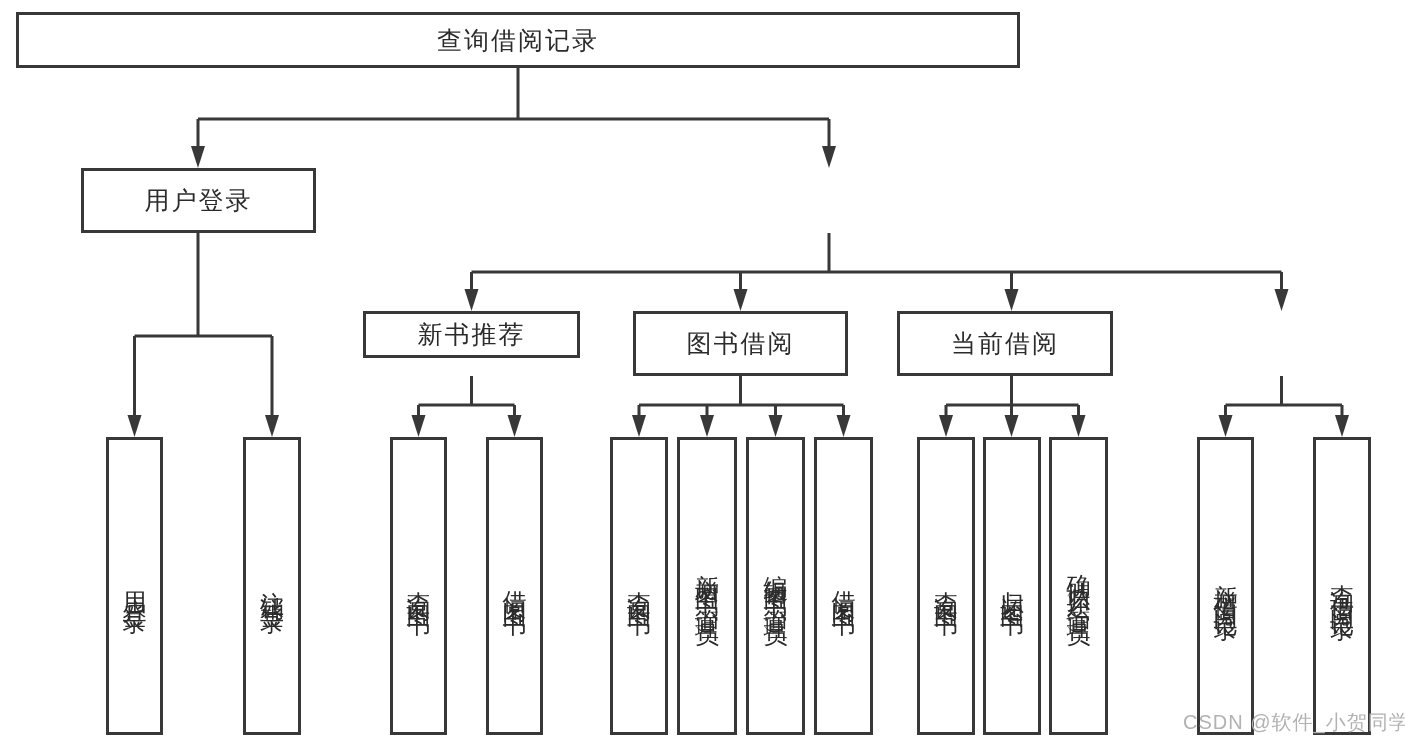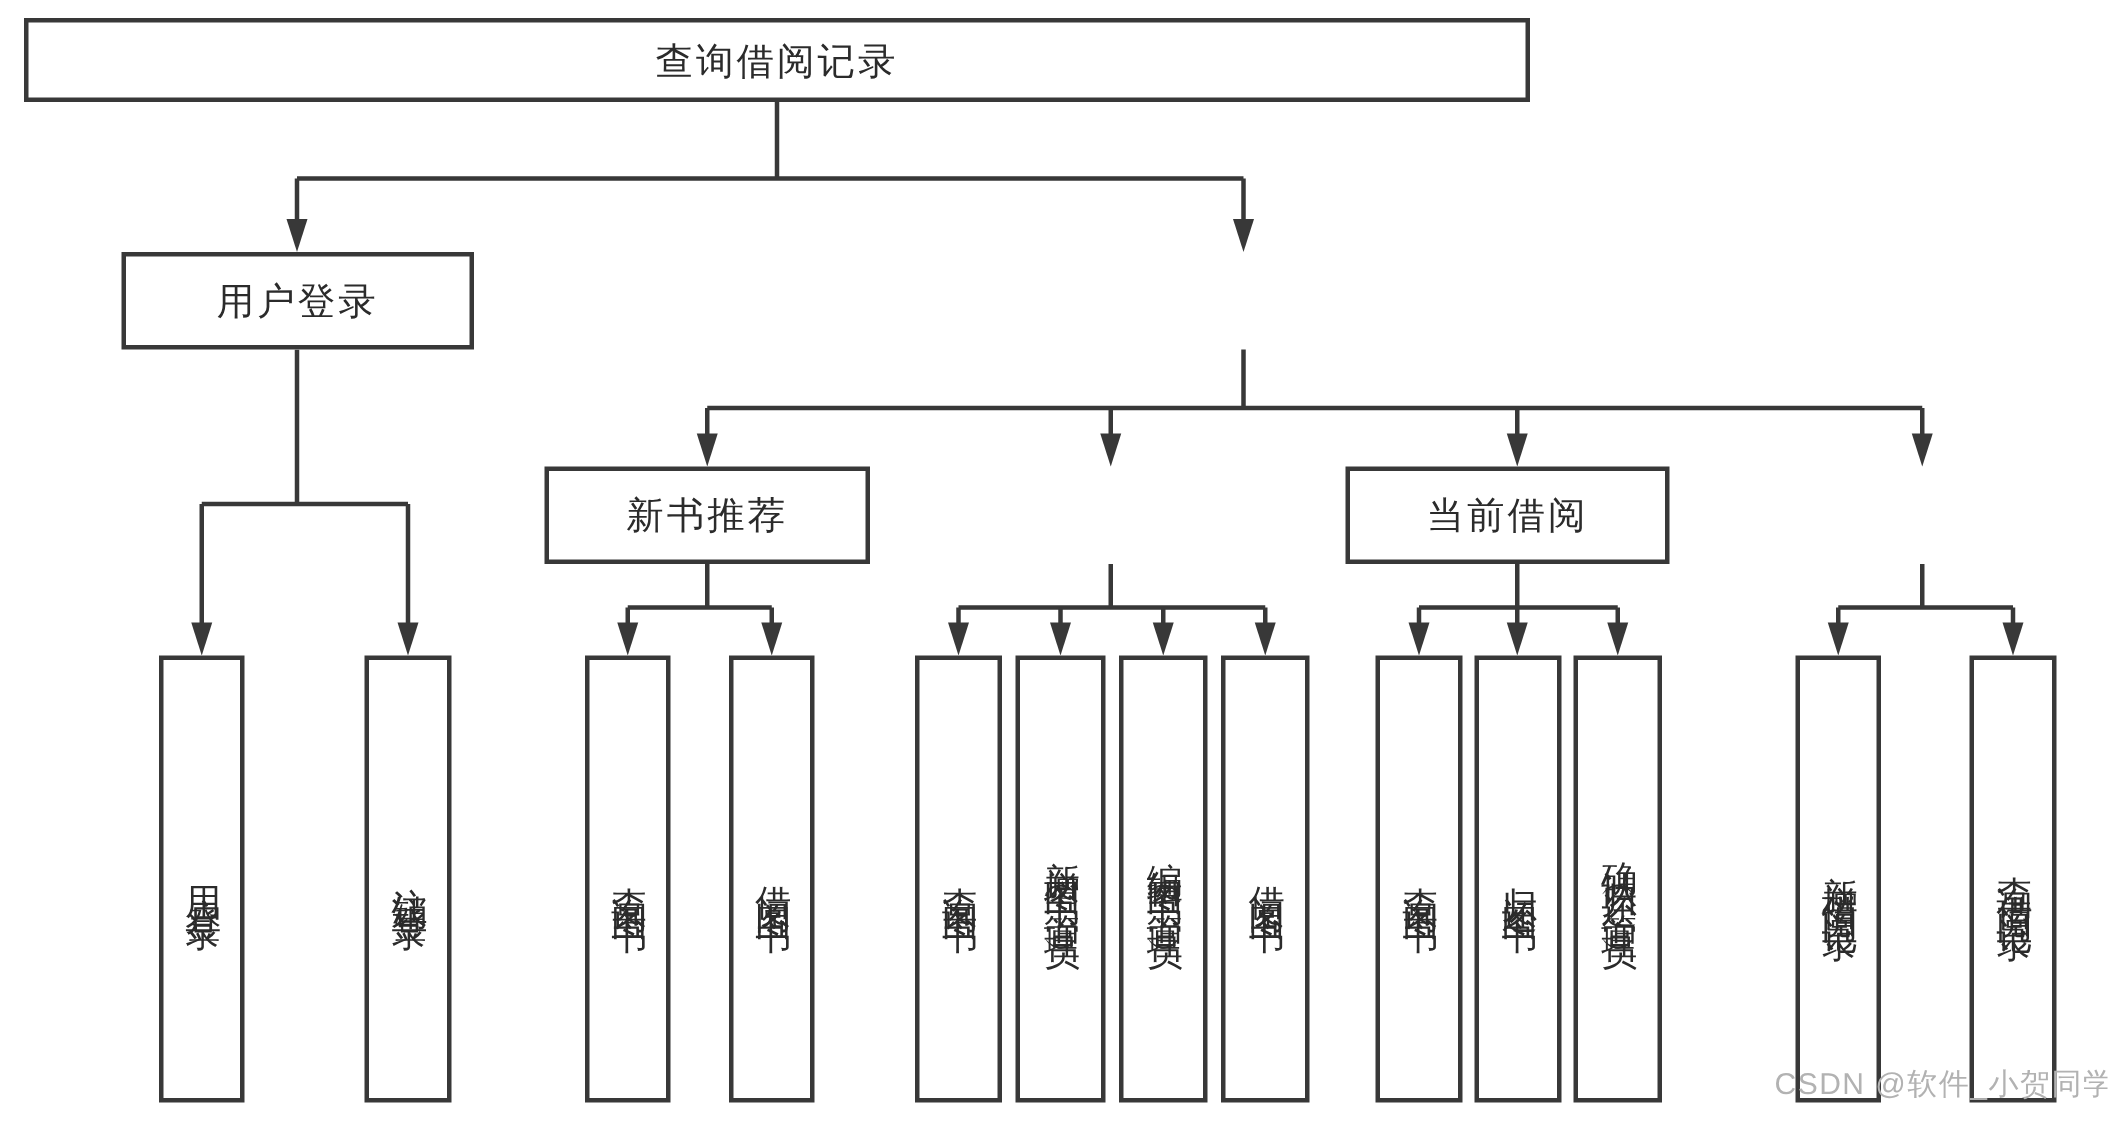--- a/index.html
+++ b/index.html
@@ -104,22 +104,25 @@
   </svg>
 
   <div class="box hbox" style="left:16px;top:12px;width:1004px;height:56px">
     <span class="lbl">查询借阅记录</span>
   </div>
 
   <div class="box hbox" style="left:81px;top:168px;width:235px;height:65px">
     <span class="lbl">用户登录</span>
   </div>
 
-  <div class="box hbox" style="left:363px;top:311px;width:217px;height:65px">
+  <div class="box hbox" style="left:363px;top:311px;width:217px;height:47px">
     <span class="lbl">新书推荐</span>
+  </div>
+  <div class="box hbox" style="left:633px;top:311px;width:215px;height:65px">
+    <span class="lbl">图书借阅</span>
   </div>
   <div class="box hbox" style="left:897px;top:311px;width:216px;height:65px">
     <span class="lbl">当前借阅</span>
   </div>
 
   <div class="box vbox" style="left:106px;top:437px;width:57px;height:298px">
     <span class="lbl">用户登录</span>
   </div>
   <div class="box vbox" style="left:243px;top:437px;width:58px;height:298px">
     <span class="lbl">注销登录</span>

